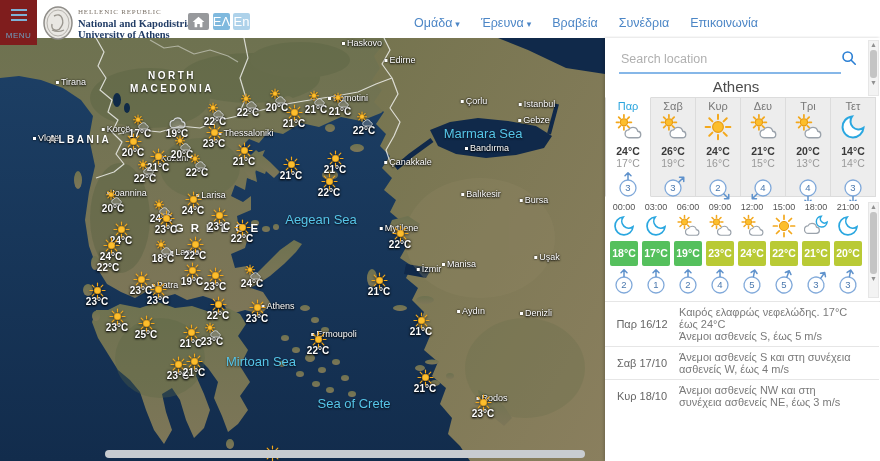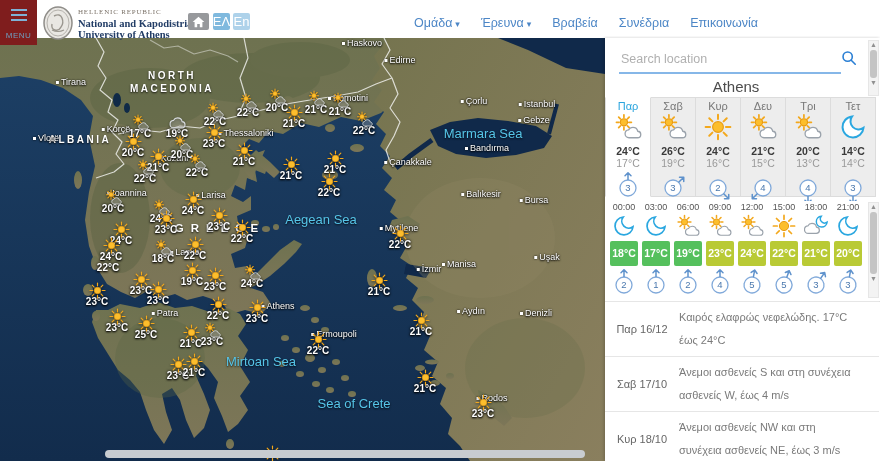--- a/index.html
+++ b/index.html
@@ -71,21 +71,21 @@
   .hour-col{width:32px;text-align:center;cursor:pointer}
   .hour-time{font-size:9px;color:#555}
   .hour-icon{height:26px;line-height:0;margin-top:2px}
   .temp-box{width:28px;height:25px;margin:1px auto 0;border-radius:2px;color:#fff;font-weight:bold;
             font-size:10.5px;line-height:25px}
   .hour-wind{line-height:0;margin-top:1px}
   .forecast{position:absolute;left:0;top:263px;width:274px}
   .frow{display:flex;border-top:1px solid #e6e6e6;padding:4px 0}
   .fday{width:74px;flex-shrink:0;display:flex;align-items:center;justify-content:center;
         font-size:11px;color:#666}
-  .flines{flex:1;font-size:11px;color:#7a7a7a;line-height:23px;padding-right:24px}
+  .flines{flex:1;font-size:11px;color:#7a7a7a;line-height:12px;padding-right:24px}
 </style>
 </head>
 <body>
 
 <div class="header">
   <div class="logo">
     <svg width="32" height="34" viewBox="0 0 32 34">
       <ellipse cx="16" cy="17" rx="14" ry="16" fill="#e9e7e3" stroke="#8f8d89" stroke-width="1.5"></ellipse>
       <ellipse cx="16" cy="17" rx="11" ry="13" fill="none" stroke="#b5b2ad" stroke-width="1"></ellipse>
       <path d="M12 10 q6 -3 8 2 q2 5 -1 9 q-2 4 -6 3 q-4 -1 -3 -6" fill="none" stroke="#9a968f" stroke-width="1.4"></path>
@@ -224,21 +224,21 @@
       <div class="country" style="left: 80px; top: 101px;">ALBANIA</div>
       <div class="country big" style="left: 220px; top: 190px;">GREECE</div>
       <div class="city" style="left: 71px; top: 44px;"><span class="dot"></span>Tirana</div>
       <div class="city" style="left: 46px; top: 100px;"><span class="dot"></span>Vlorë</div>
       <div class="city" style="left: 116px; top: 91px;"><span class="dot"></span>Korçë</div>
       <div class="city" style="left: 246px; top: 95px;"><span class="dot"></span>Thessaloniki</div>
       <div class="city" style="left: 172px; top: 120px;"><span class="dot"></span>Kozani</div>
       <div class="city" style="left: 127px; top: 155px;"><span class="dot"></span>Ioannina</div>
       <div class="city" style="left: 211px; top: 157px;"><span class="dot"></span>Larisa</div>
       <div class="city" style="left: 185px; top: 214px;"><span class="dot"></span>Lamia</div>
-      <div class="city" style="left: 165px; top: 247px; margin-top: 28px;"><span class="dot"></span>Patra</div>
+      <div class="city" style="left: 165px; top: 247px;"><span class="dot"></span>Patra</div>
       <div class="city" style="left: 278px; top: 268px;"><span class="dot"></span>Athens</div>
       <div class="city" style="left: 334px; top: 296px;"><span class="dot"></span>Ermoupoli</div>
       <div class="city" style="left: 362px; top: 5px;"><span class="dot"></span>Haskovo</div>
       <div class="city" style="left: 400px; top: 22px;"><span class="dot"></span>Edirne</div>
       <div class="city" style="left: 348px; top: 60px;"><span class="dot"></span>Komotini</div>
       <div class="city" style="left: 474px; top: 63px;"><span class="dot"></span>Çorlu</div>
       <div class="city" style="left: 537px; top: 66px;"><span class="dot"></span>Istanbul</div>
       <div class="city" style="left: 534px; top: 82px;"><span class="dot"></span>Gebze</div>
       <div class="city" style="left: 487px; top: 110px;"><span class="dot"></span>Bandırma</div>
       <div class="city" style="left: 408px; top: 124px;"><span class="dot"></span>Çanakkale</div>
@@ -707,20 +707,21 @@
             </svg></div>
         </div>
       </div>
   </div>
   <div class="vscroll vs2">▲<div class="thumb" style="height:62px"></div>▼</div>
   <div class="forecast">
       <div class="frow">
         <div class="fday">Παρ 16/12</div>
         <div class="flines">
           <div>Καιρός ελαφρώς νεφελώδης. 17°C έως 24°C</div>
+          <div>Άνεμοι ασθενείς S, έως 5 m/s</div>
         </div>
       </div>
       <div class="frow">
         <div class="fday">Σαβ 17/10</div>
         <div class="flines">
           <div>Άνεμοι ασθενείς S και στη συνέχεια ασθενείς W, έως 4 m/s</div>
         </div>
       </div>
       <div class="frow">
         <div class="fday">Κυρ 18/10</div>

